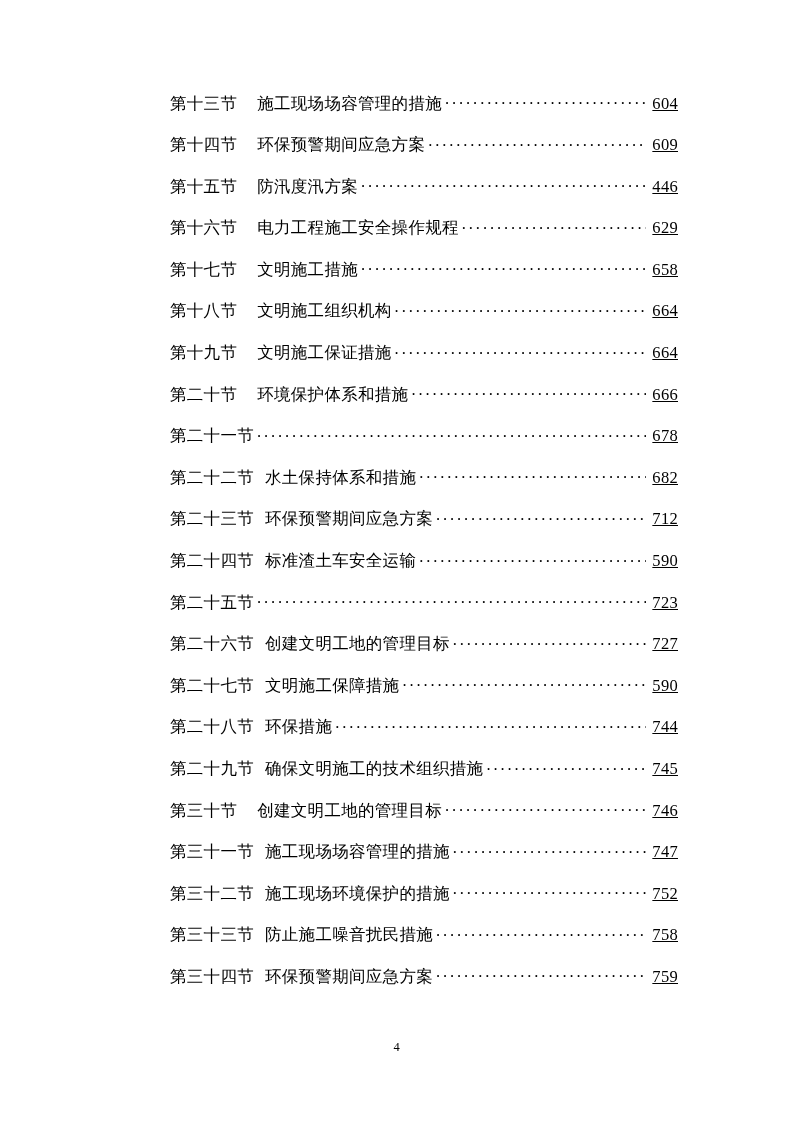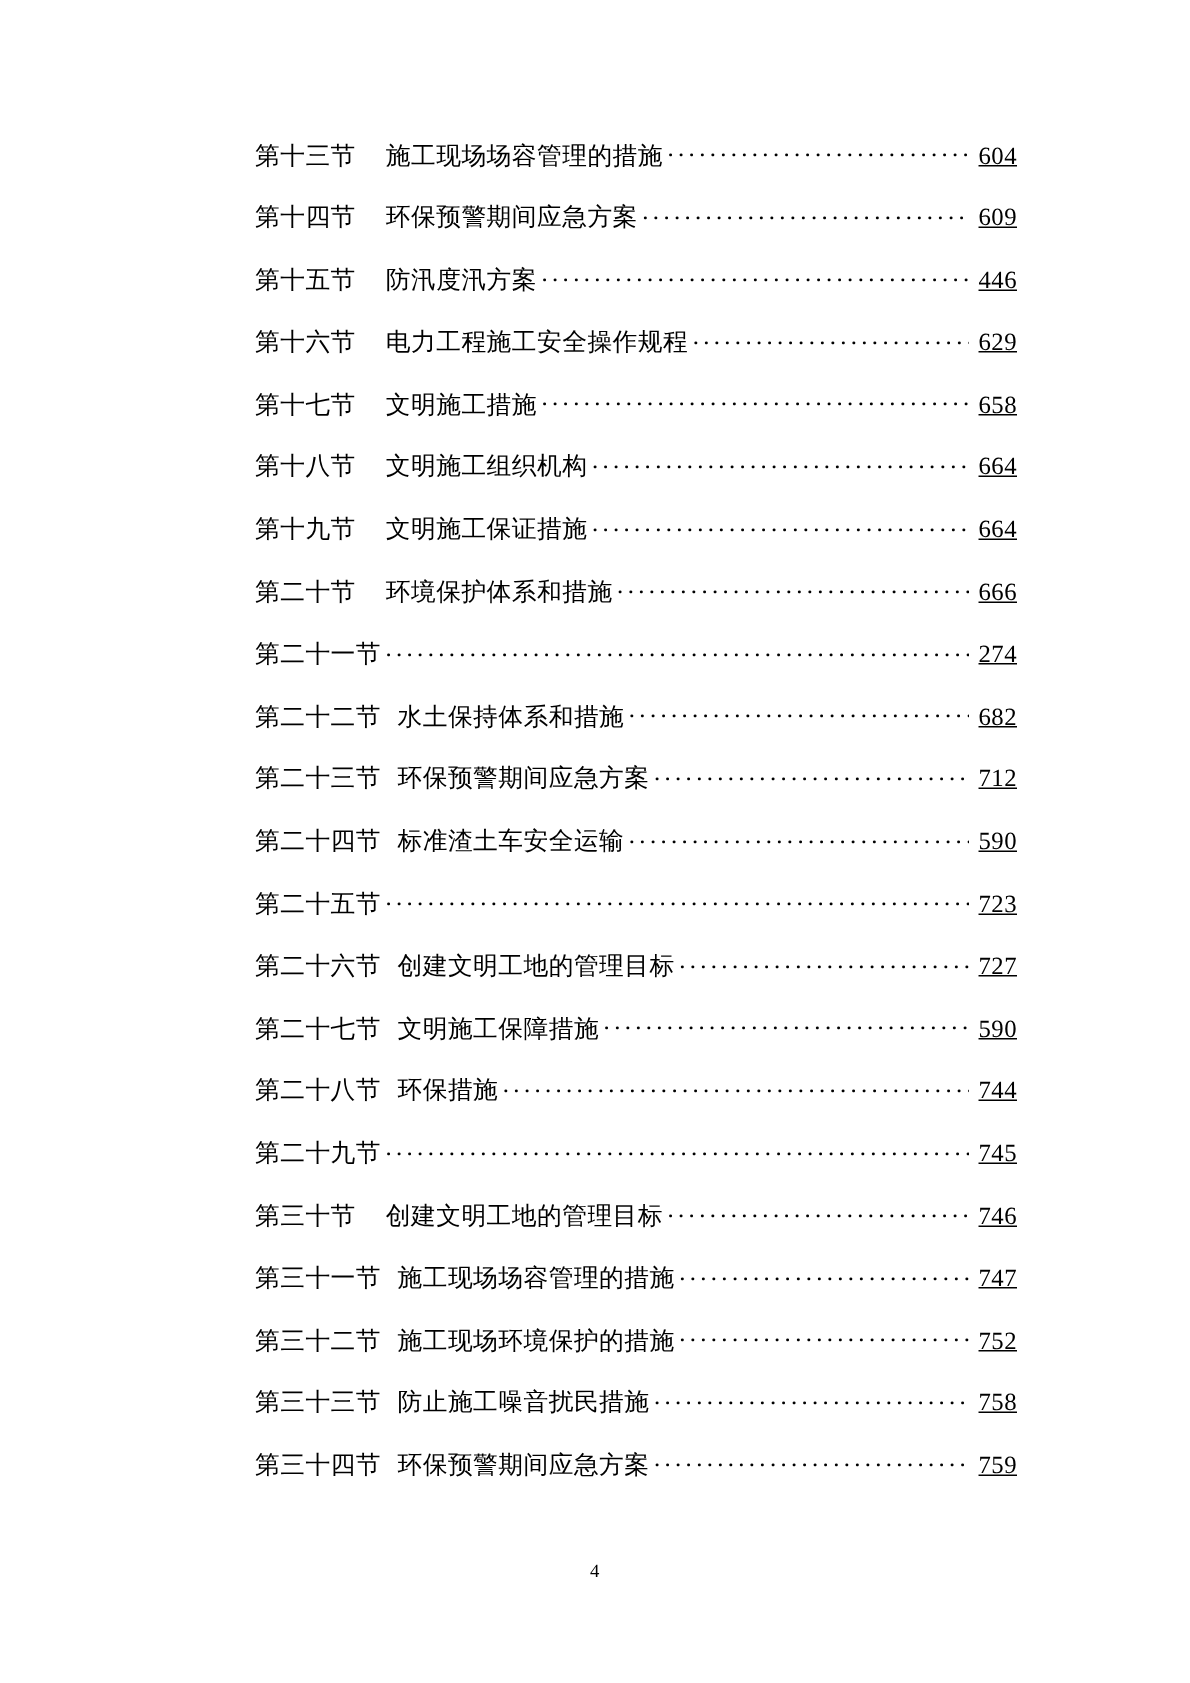--- a/index.html
+++ b/index.html
@@ -145,21 +145,21 @@
         <span class="leader">
           <span>...............................................................................</span>
         </span>
         <span class="page-num">666</span>
       </div>
       <div class="toc-entry gap-narrow">
         <span class="sec-label">第二十一节</span>
         <span class="leader">
           <span>...............................................................................</span>
         </span>
-        <span class="page-num">274</span>
+        <span class="page-num">678</span>
       </div>
       <div class="toc-entry gap-narrow">
         <span class="sec-label">第二十二节</span>
         <span class="sec-title">水土保持体系和措施</span>
         <span class="leader">
           <span>...............................................................................</span>
         </span>
         <span class="page-num">682</span>
       </div>
       <div class="toc-entry gap-narrow">
@@ -204,20 +204,21 @@
       <div class="toc-entry gap-narrow">
         <span class="sec-label">第二十八节</span>
         <span class="sec-title">环保措施</span>
         <span class="leader">
           <span>...............................................................................</span>
         </span>
         <span class="page-num">744</span>
       </div>
       <div class="toc-entry gap-narrow">
         <span class="sec-label">第二十九节</span>
+        <span class="sec-title">确保文明施工的技术组织措施</span>
         <span class="leader">
           <span>...............................................................................</span>
         </span>
         <span class="page-num">745</span>
       </div>
       <div class="toc-entry gap-wide">
         <span class="sec-label">第三十节</span>
         <span class="sec-title">创建文明工地的管理目标</span>
         <span class="leader">
           <span>...............................................................................</span>

